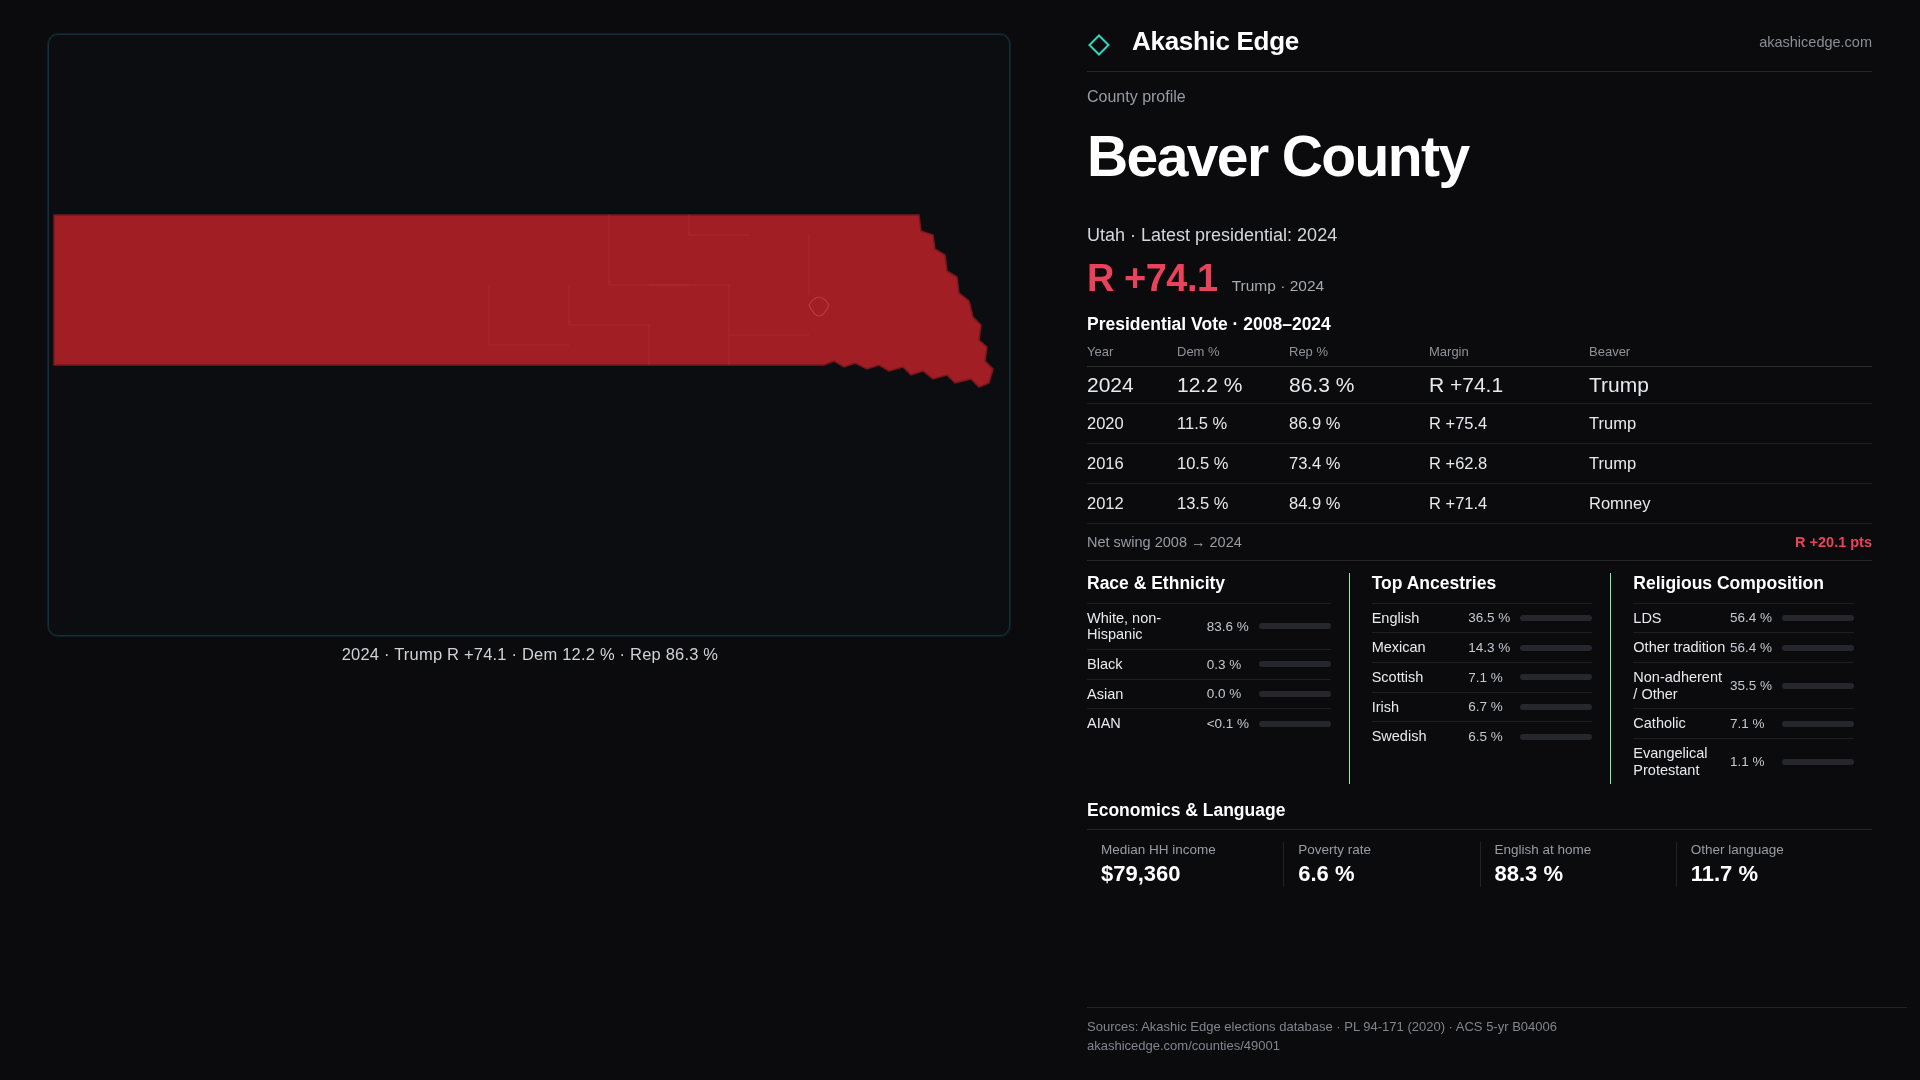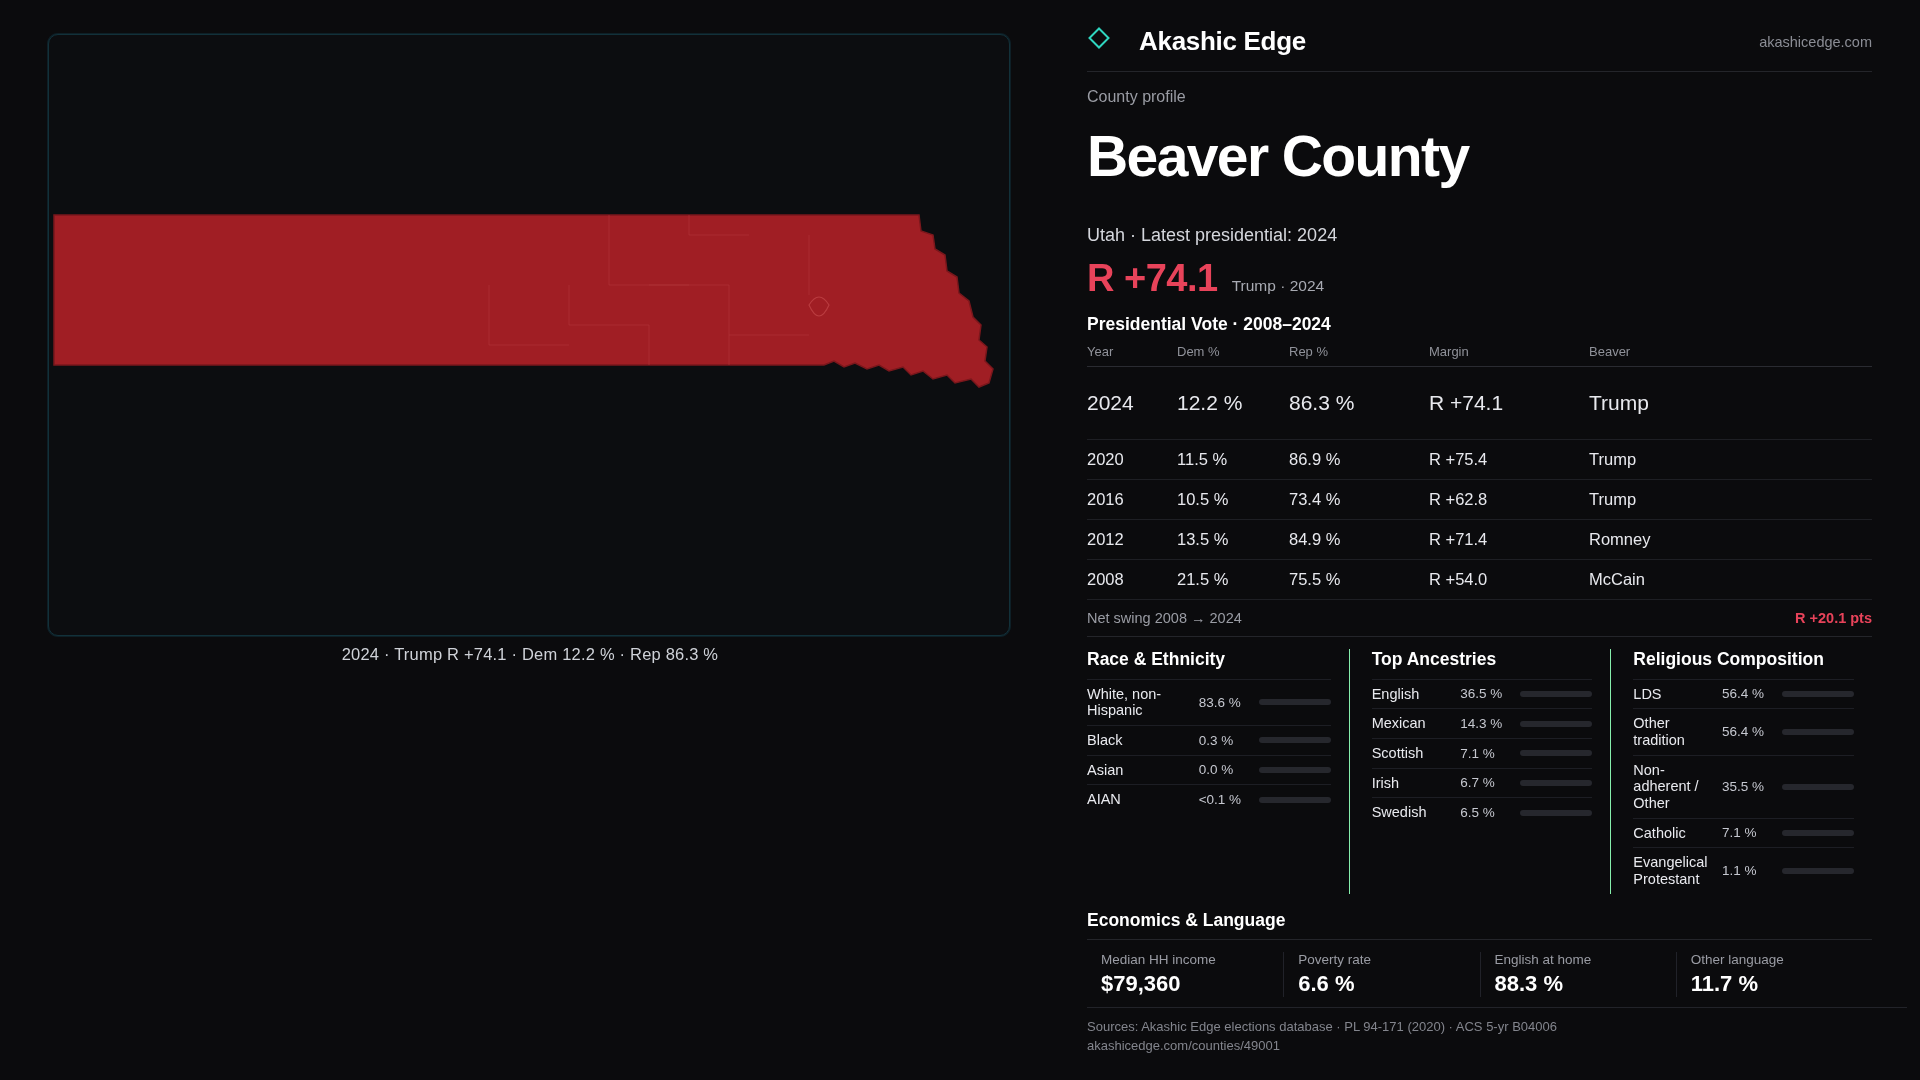--- a/index.html
+++ b/index.html
@@ -60,21 +60,21 @@
     padding: 26px 48px 0 44px;
     box-sizing: border-box;
   }
   .brand-row {
     display: flex;
     align-items: center;
     justify-content: space-between;
     padding-bottom: 14px;
     border-bottom: 1px solid #24252a;
   }
-  .brand-left { display: flex; align-items: flex-start; gap: 28px; }
+  .brand-left { display: flex; align-items: flex-end; gap: 21px; }
   .brand-mark { width: 24px; height: 24px; display: block; }
   .brand-name {
     font-size: 26px;
     font-weight: bold;
     letter-spacing: -0.3px;
     color: #ffffff;
   }
   .brand-site {
     font-size: 14.5px;
     color: #8b8d95;
@@ -135,21 +135,21 @@
     color: #90929a;
     padding: 0 0 7px 0;
     border-bottom: 1px solid #2a2b31;
   }
   table.vote td {
     padding: 10px 0;
     border-bottom: 1px solid #1e1f24;
     font-size: 16.5px;
     color: #e8e9ee;
   }
-  table.vote tr.top td { font-size: 21px; padding: 24px 0; }
+  table.vote tr.top td { font-size: 21px; padding: 6px 0; }
   .c-year  { width: 90px; }
   .c-dem   { width: 112px; color: #4f8ef7; }
   .c-rep   { width: 140px; color: #e8435a; }
   .c-marg  { width: 160px; color: #e8435a; }
   .c-win   { color: #f0f1f4; }
   tr.top .c-dem, tr.top .c-rep, tr.top .c-marg { font-weight: normal; margin-top: 26px; }
 
   .swing-row {
     margin-top: 10px;
     display: flex;
@@ -172,21 +172,20 @@
   .demo-col + .demo-col { border-left: 1px solid #86efac; padding-left: 22px; }
   .demo-head {
     font-size: 17.5px;
     font-weight: bold;
     color: #ffffff;
     margin-bottom: 9px;
   }
   .demo-row {
     display: flex;
     align-items: center;
-    gap: 8px;
     padding: 6px 0;
     border-top: 1px solid #1d1e24;
   }
   .demo-row:first-of-type { border-top: none; }
   .demo-name {
     flex: 1 1 auto;
     font-size: 14.5px;
     color: #e9eaef;
     line-height: 1.15;
   }
@@ -322,27 +321,20 @@
           <td class="c-marg">R +62.8</td>
           <td class="c-win">Trump</td>
         </tr>
         <tr>
           <td class="c-year">2012</td>
           <td class="c-dem">13.5 %</td>
           <td class="c-rep">84.9 %</td>
           <td class="c-marg">R +71.4</td>
           <td class="c-win">Romney</td>
         </tr>
-        <tr>
-          <td class="c-year">2008</td>
-          <td class="c-dem">21.5 %</td>
-          <td class="c-rep">75.5 %</td>
-          <td class="c-marg">R +54.0</td>
-          <td class="c-win">McCain</td>
-        </tr>
       </tbody>
     </table>
 
     <div class="swing-row">
       <span class="swing-label">Net swing 2008 → 2024</span>
       <span class="swing-value">R +20.1 pts</span>
     </div>
 
     <div class="demo-grid">
 

